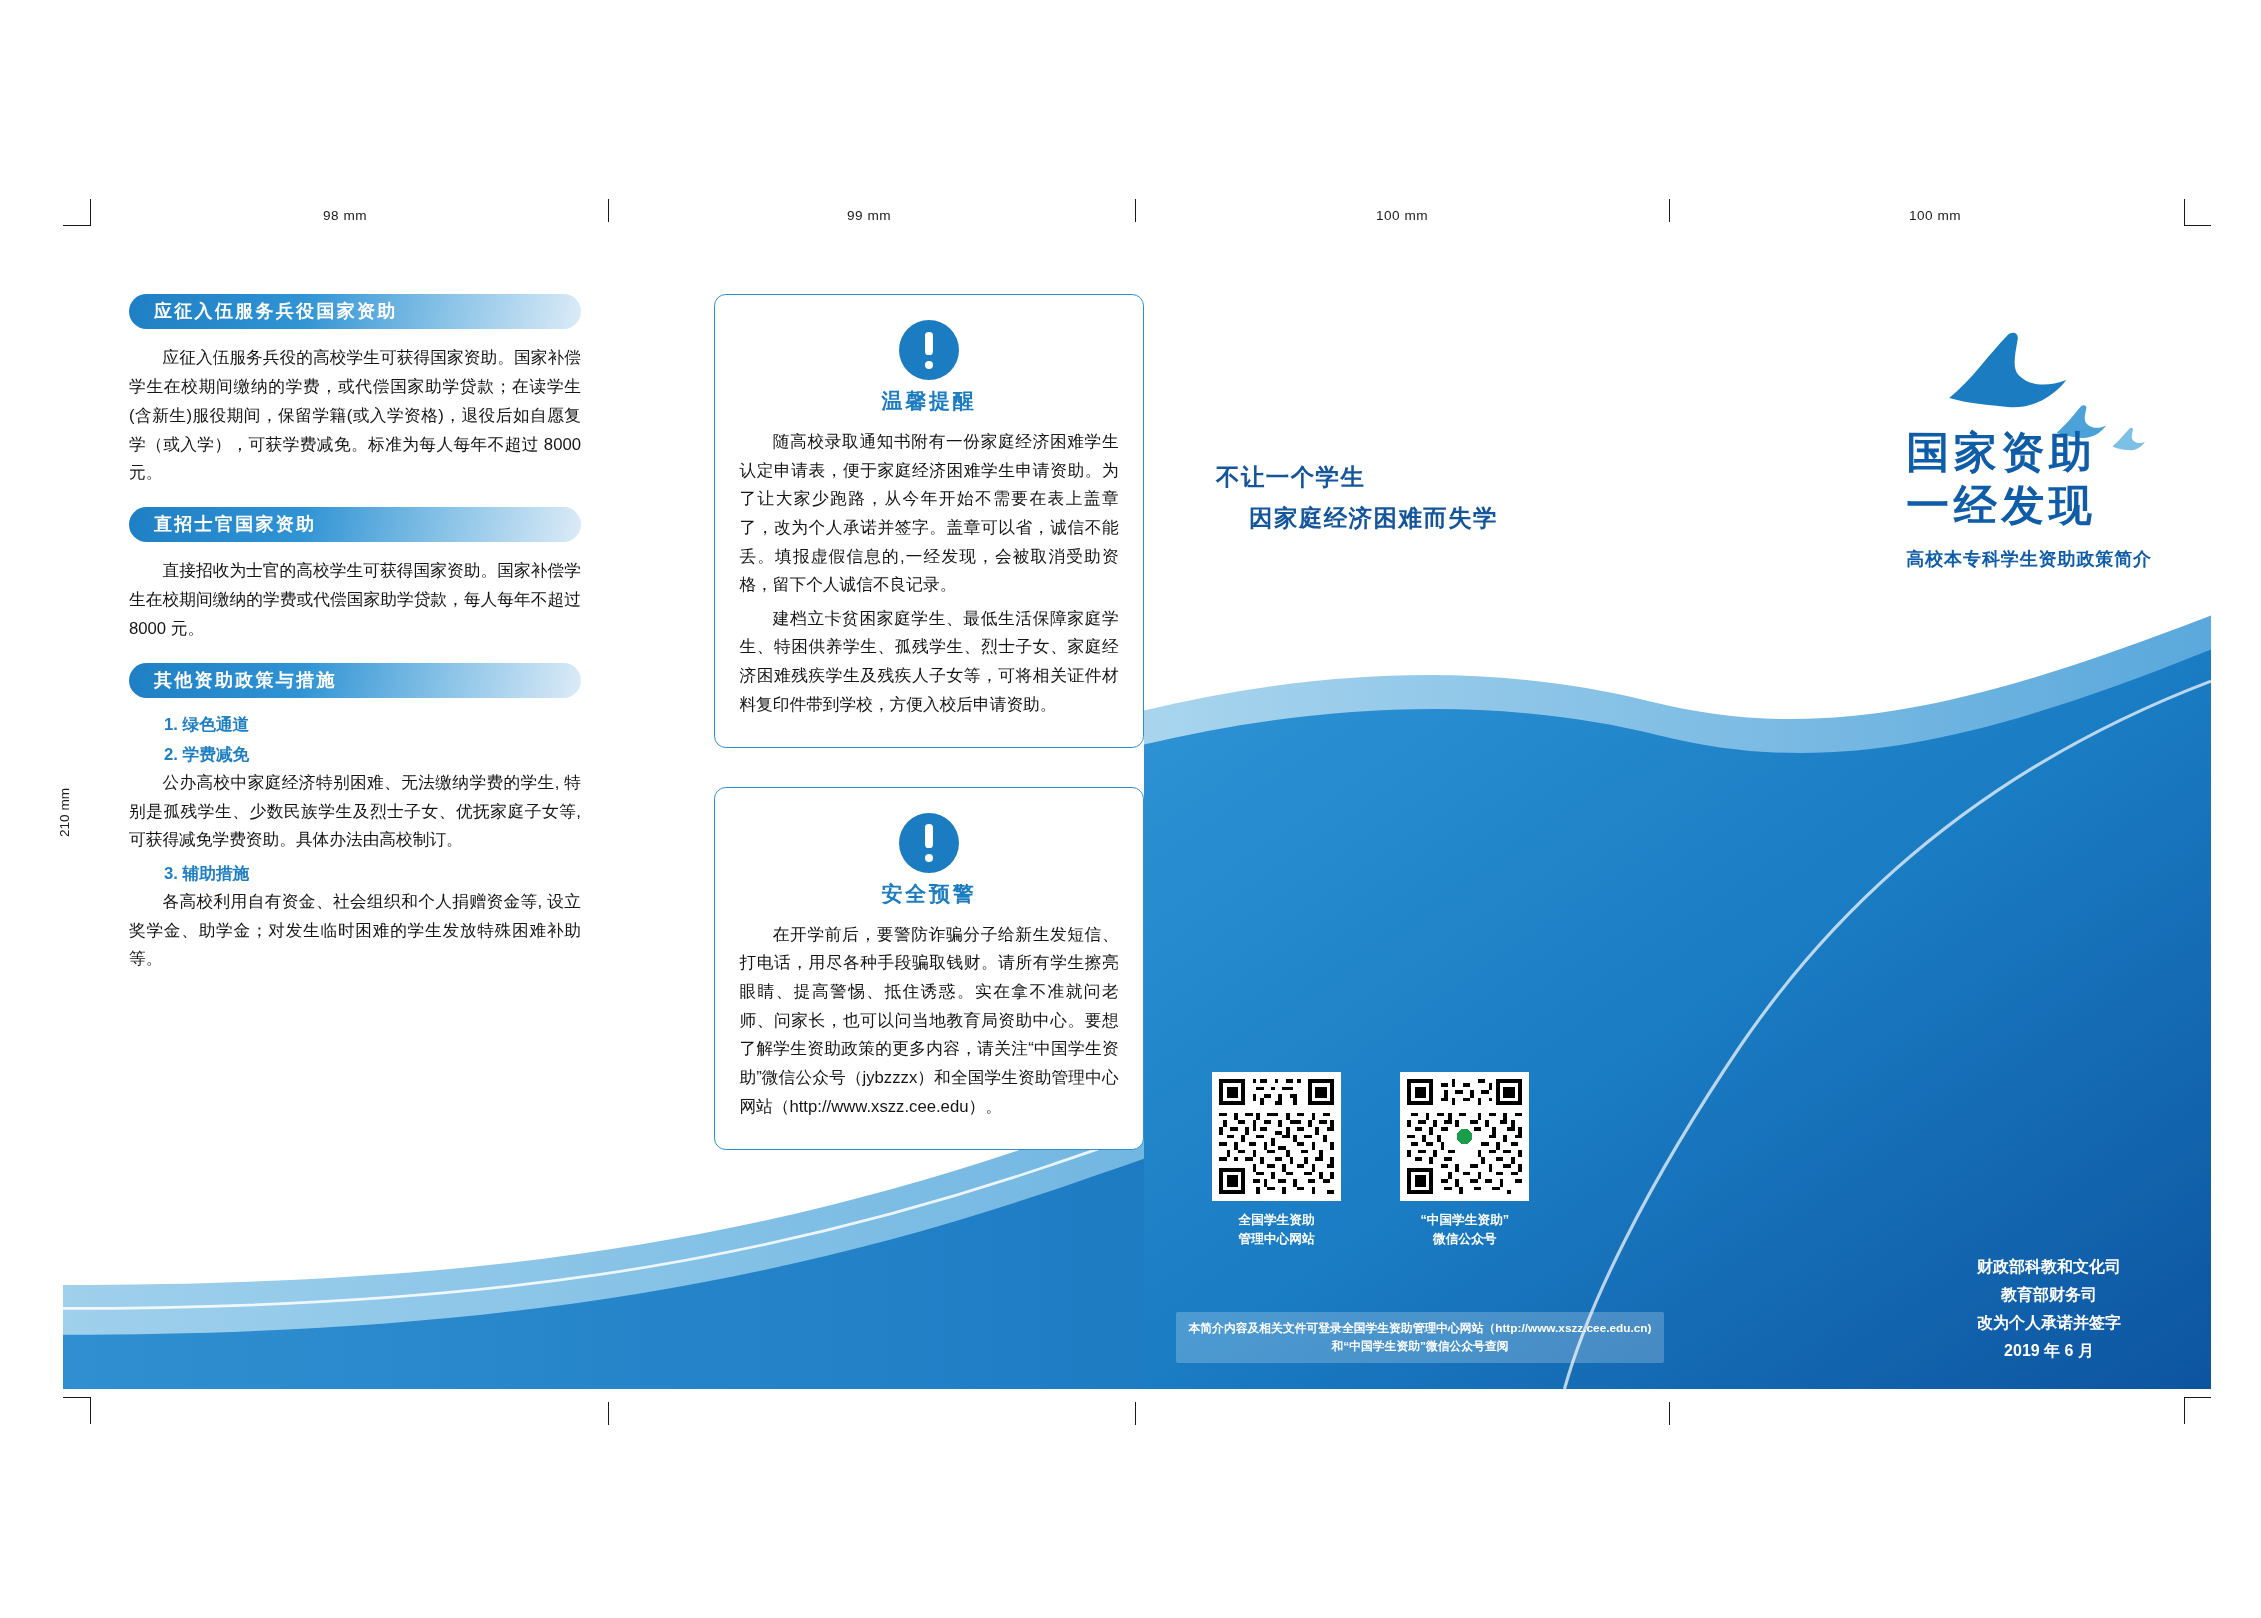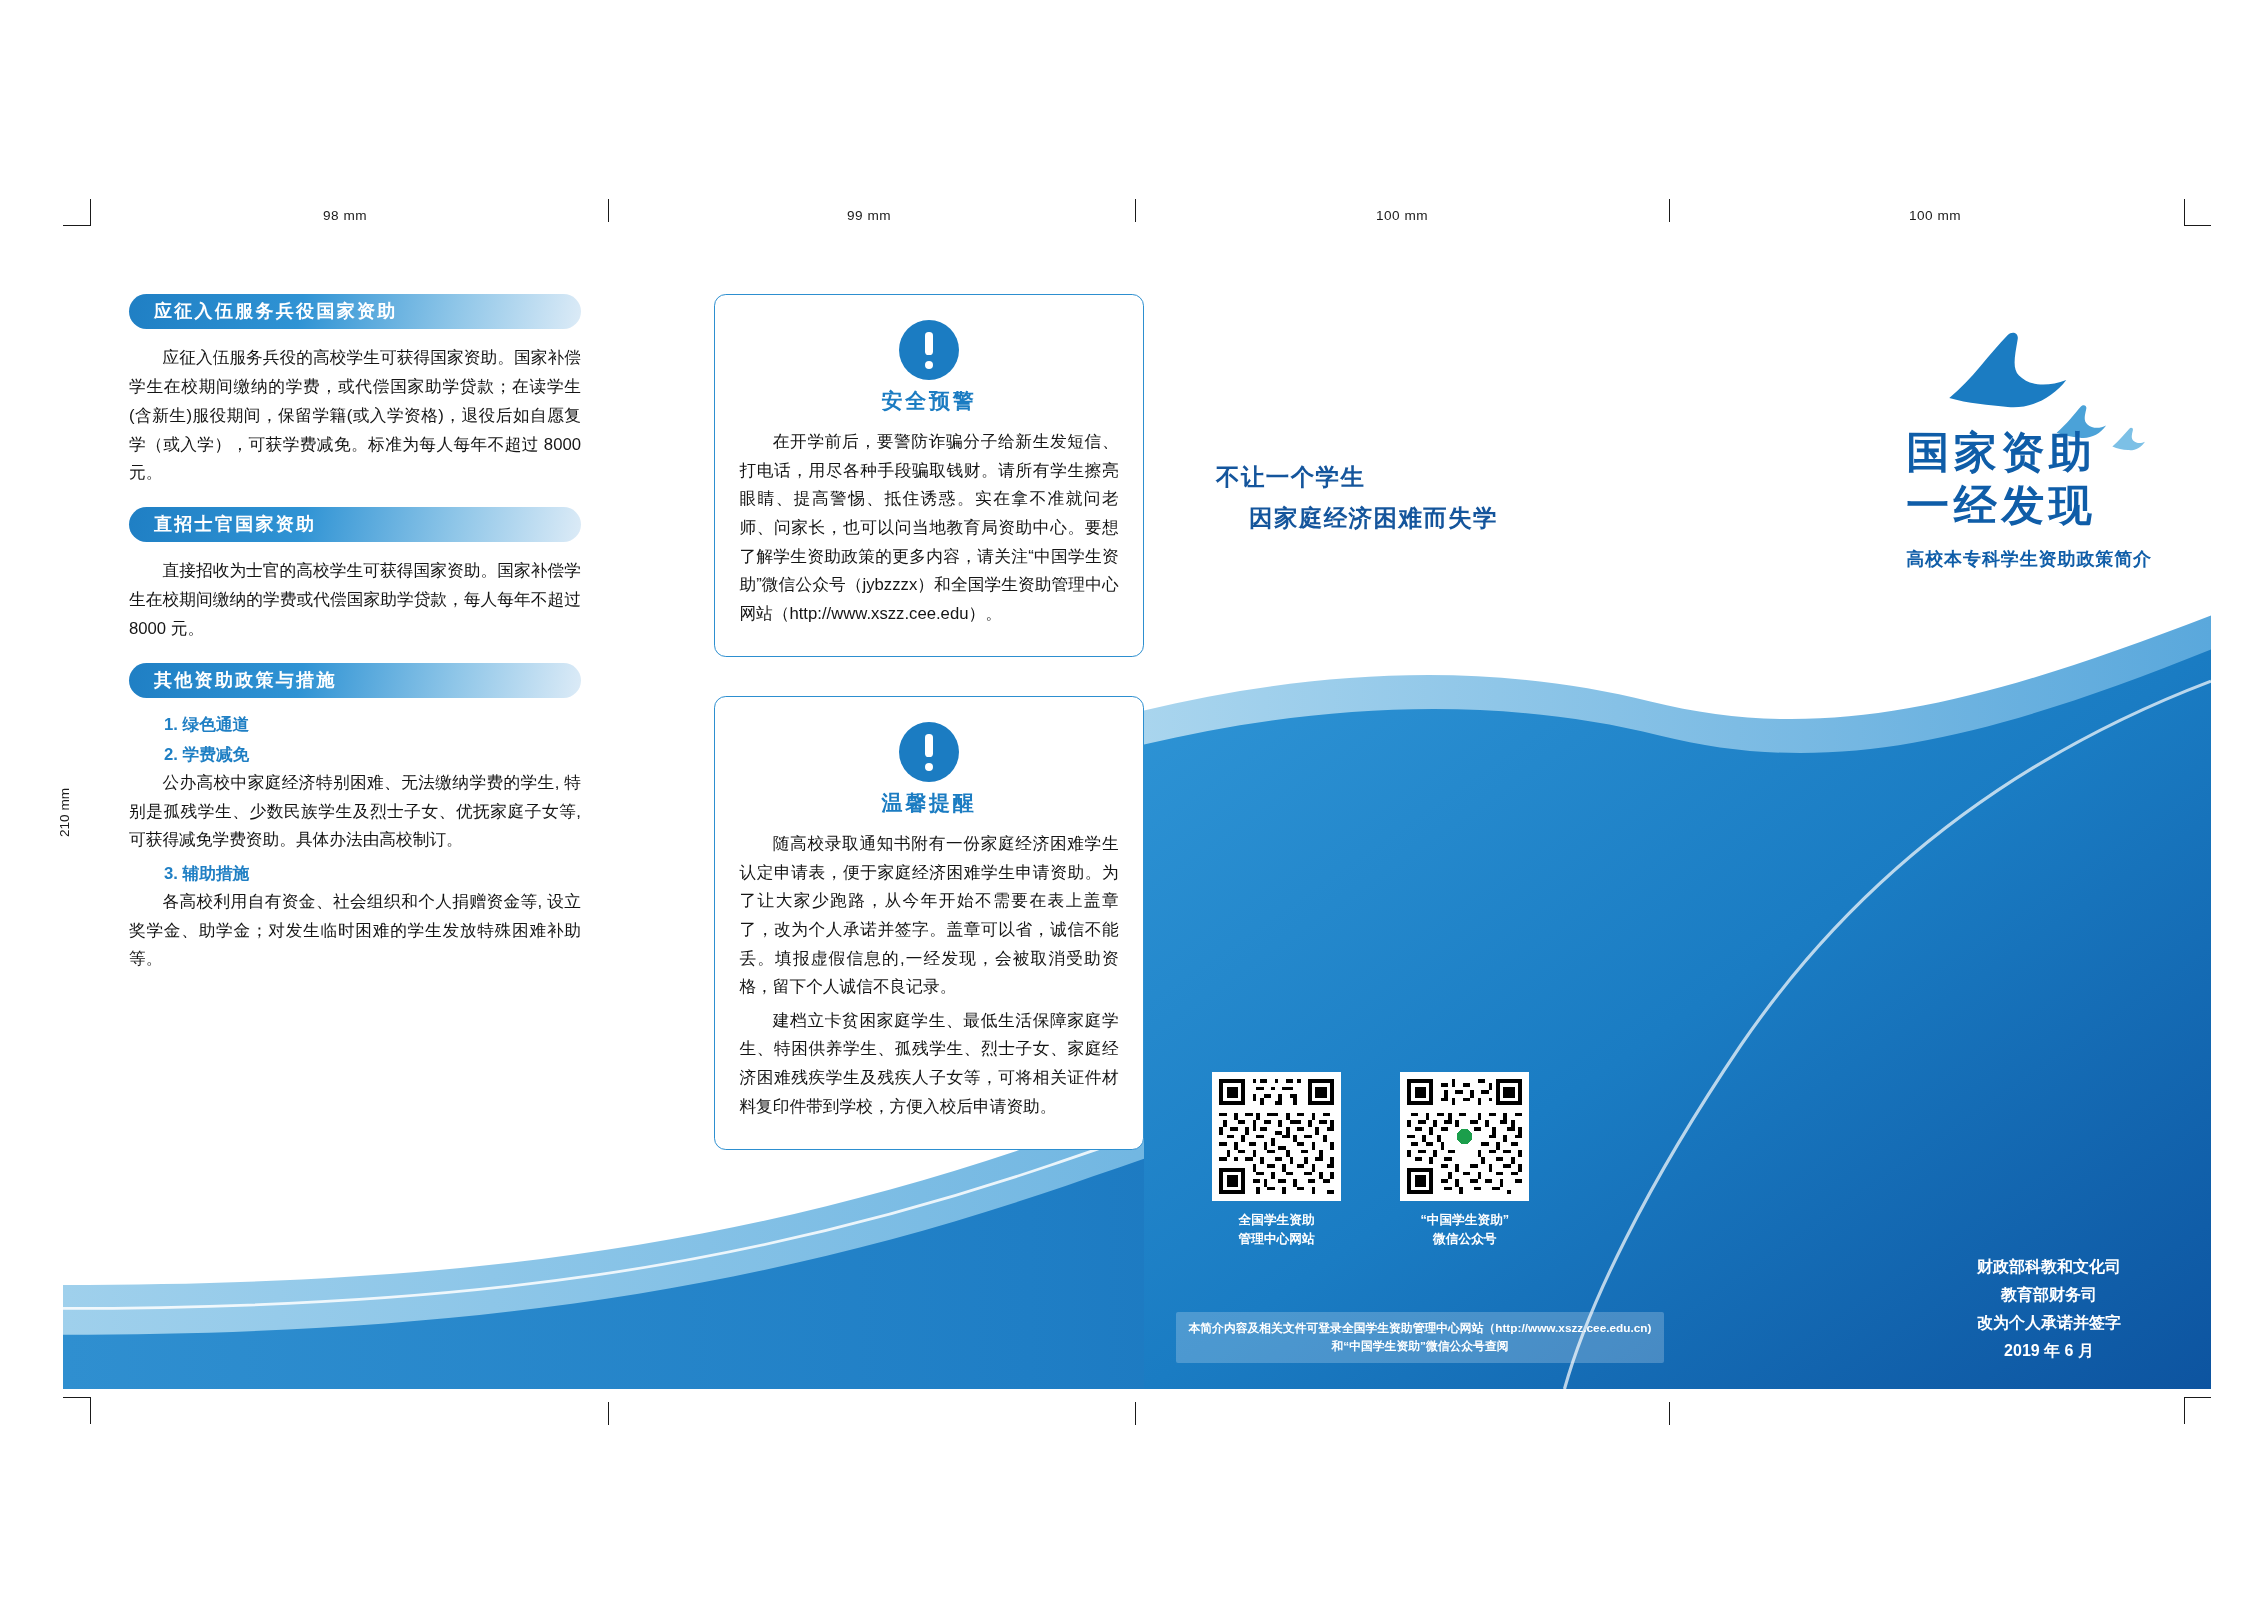--- a/index.html
+++ b/index.html
@@ -330,29 +330,29 @@
     <div>
       <div class="sub-h">3. 辅助措施</div>
       <p class="para indent">各高校利用自有资金、社会组织和个人捐赠资金等, 设立奖学金、助学金；对发生临时困难的学生发放特殊困难补助等。</p>
     </div>
   </div>
 
   <div class="panel2">
 
     <div class="tipbox">
       <div class="excl"></div>
-      <div class="tip-title">安全预警</div>
-      <p class="para indent">在开学前后，要警防诈骗分子给新生发短信、打电话，用尽各种手段骗取钱财。请所有学生擦亮眼睛、提高警惕、抵住诱惑。实在拿不准就问老师、问家长，也可以问当地教育局资助中心。要想了解学生资助政策的更多内容，请关注“中国学生资助”微信公众号（jybzzzx）和全国学生资助管理中心网站（http://www.xszz.cee.edu）。</p>
-    </div>
-
-    <div class="tipbox">
-      <div class="excl"></div>
       <div class="tip-title">温馨提醒</div>
       <p class="para indent">随高校录取通知书附有一份家庭经济困难学生认定申请表，便于家庭经济困难学生申请资助。为了让大家少跑路，从今年开始不需要在表上盖章了，改为个人承诺并签字。盖章可以省，诚信不能丢。填报虚假信息的,一经发现，会被取消受助资格，留下个人诚信不良记录。</p>
       <p class="para indent">建档立卡贫困家庭学生、最低生活保障家庭学生、特困供养学生、孤残学生、烈士子女、家庭经济困难残疾学生及残疾人子女等，可将相关证件材料复印件带到学校，方便入校后申请资助。</p>
+    </div>
+
+    <div class="tipbox">
+      <div class="excl"></div>
+      <div class="tip-title">安全预警</div>
+      <p class="para indent">在开学前后，要警防诈骗分子给新生发短信、打电话，用尽各种手段骗取钱财。请所有学生擦亮眼睛、提高警惕、抵住诱惑。实在拿不准就问老师、问家长，也可以问当地教育局资助中心。要想了解学生资助政策的更多内容，请关注“中国学生资助”微信公众号（jybzzzx）和全国学生资助管理中心网站（http://www.xszz.cee.edu）。</p>
     </div>
   </div>
 
   <div class="panel3">
 
     <svg style="position:absolute;left:0;top:0;width:1067px;height:1176px;" viewBox="0 0 2360 2600" preserveAspectRatio="none">
       <defs>
         <linearGradient id="cvGrad" x1="0" y1="0" x2="1" y2="1">
           <stop offset="0%" stop-color="#2f95d6"></stop>
           <stop offset="50%" stop-color="#1a7cc3"></stop>

